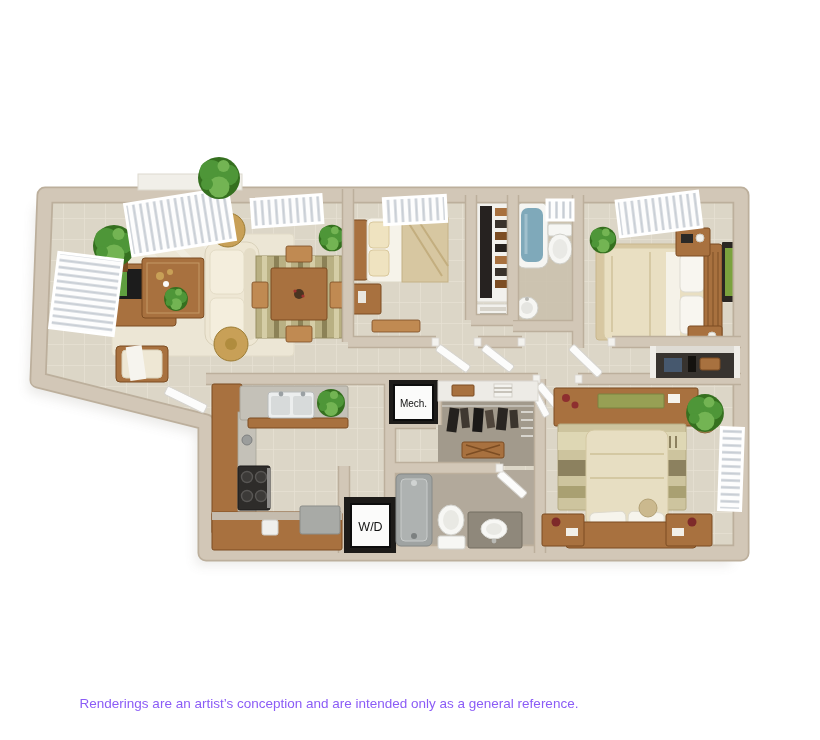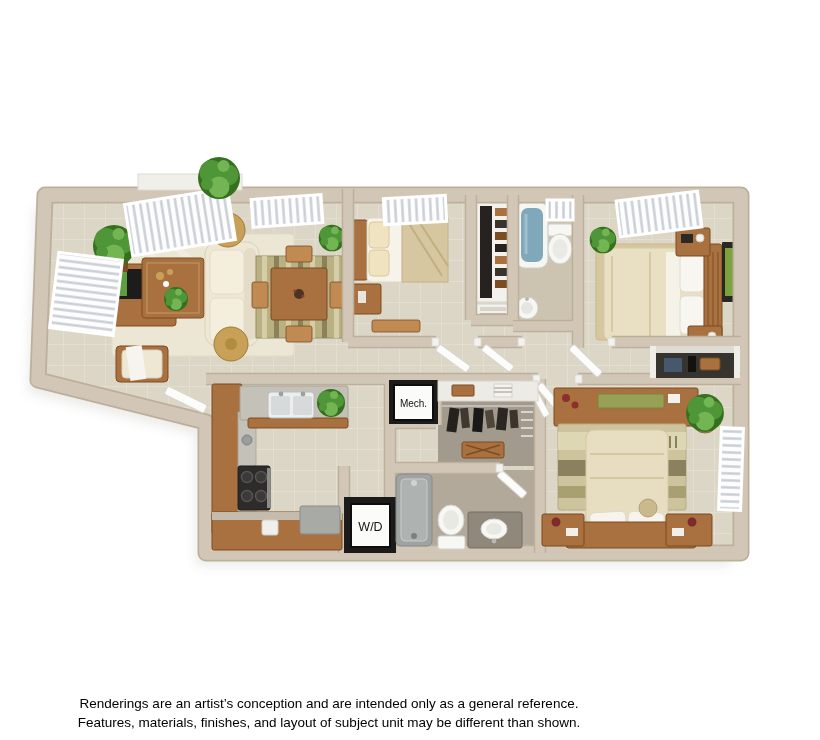--- a/index.html
+++ b/index.html
@@ -10,21 +10,21 @@
   .wall-edge{fill:none;stroke:var(--wall_edge);stroke-linejoin:round;}
   .wall{fill:none;stroke:var(--wall);stroke-linejoin:round;}
   .wd-f{fill:var(--wood);stroke:var(--wood_dark);stroke-width:1;}
   .wdl-f{fill:var(--wood_light);stroke:var(--wood_dark);stroke-width:.8;}
   .crm-f{fill:var(--cream);stroke:var(--cream_dark);stroke-width:1;}
   .door{fill:#fcfcfb;stroke:#d6d4cf;stroke-width:1;}
   .jamb{fill:#f3f2ee;stroke:#d9d7d1;stroke-width:.8;}
   .win{stroke:#ffffff;stroke-width:3;}
   .lbl{font-family:"Liberation Sans",sans-serif;fill:#131313;}
   .caption{position:absolute;left:0;top:686px;width:658px;text-align:center;
-           color:#000000;font-size:13.5px;line-height:19px;}
+           color:#8b5cf6;font-size:13.5px;line-height:19px;}
 </style>
 </head>
 <body>
 
 <div class="stage">
 <svg width="820" height="740" viewBox="0 0 820 740">
   <defs>
     <pattern id="tile" width="21" height="21" patternUnits="userSpaceOnUse">
       <rect width="21" height="21" style="fill:var(--tile)"></rect>
       <path d="M0,0H21M0,0V21" style="stroke:var(--tile_line);stroke-width:1.6" fill="none"></path>
@@ -377,15 +377,14 @@
     <g>
       <rect x="666" y="506" width="46" height="32" rx="2" class="wd-f"></rect>
       <circle cx="692" cy="514" r="4.5" fill="#7e2a2a"></circle>
       <rect x="672" y="520" width="12" height="8" fill="#f2efe8"></rect>
     </g>
   </g>
 </svg>
 
   <div class="caption">
     <div>Renderings are an artist’s conception and are intended only as a general reference.</div>
-    <div>Features, materials, finishes, and layout of subject unit may be different than shown.</div>
   </div>
 </div>
 
 </body></html>

